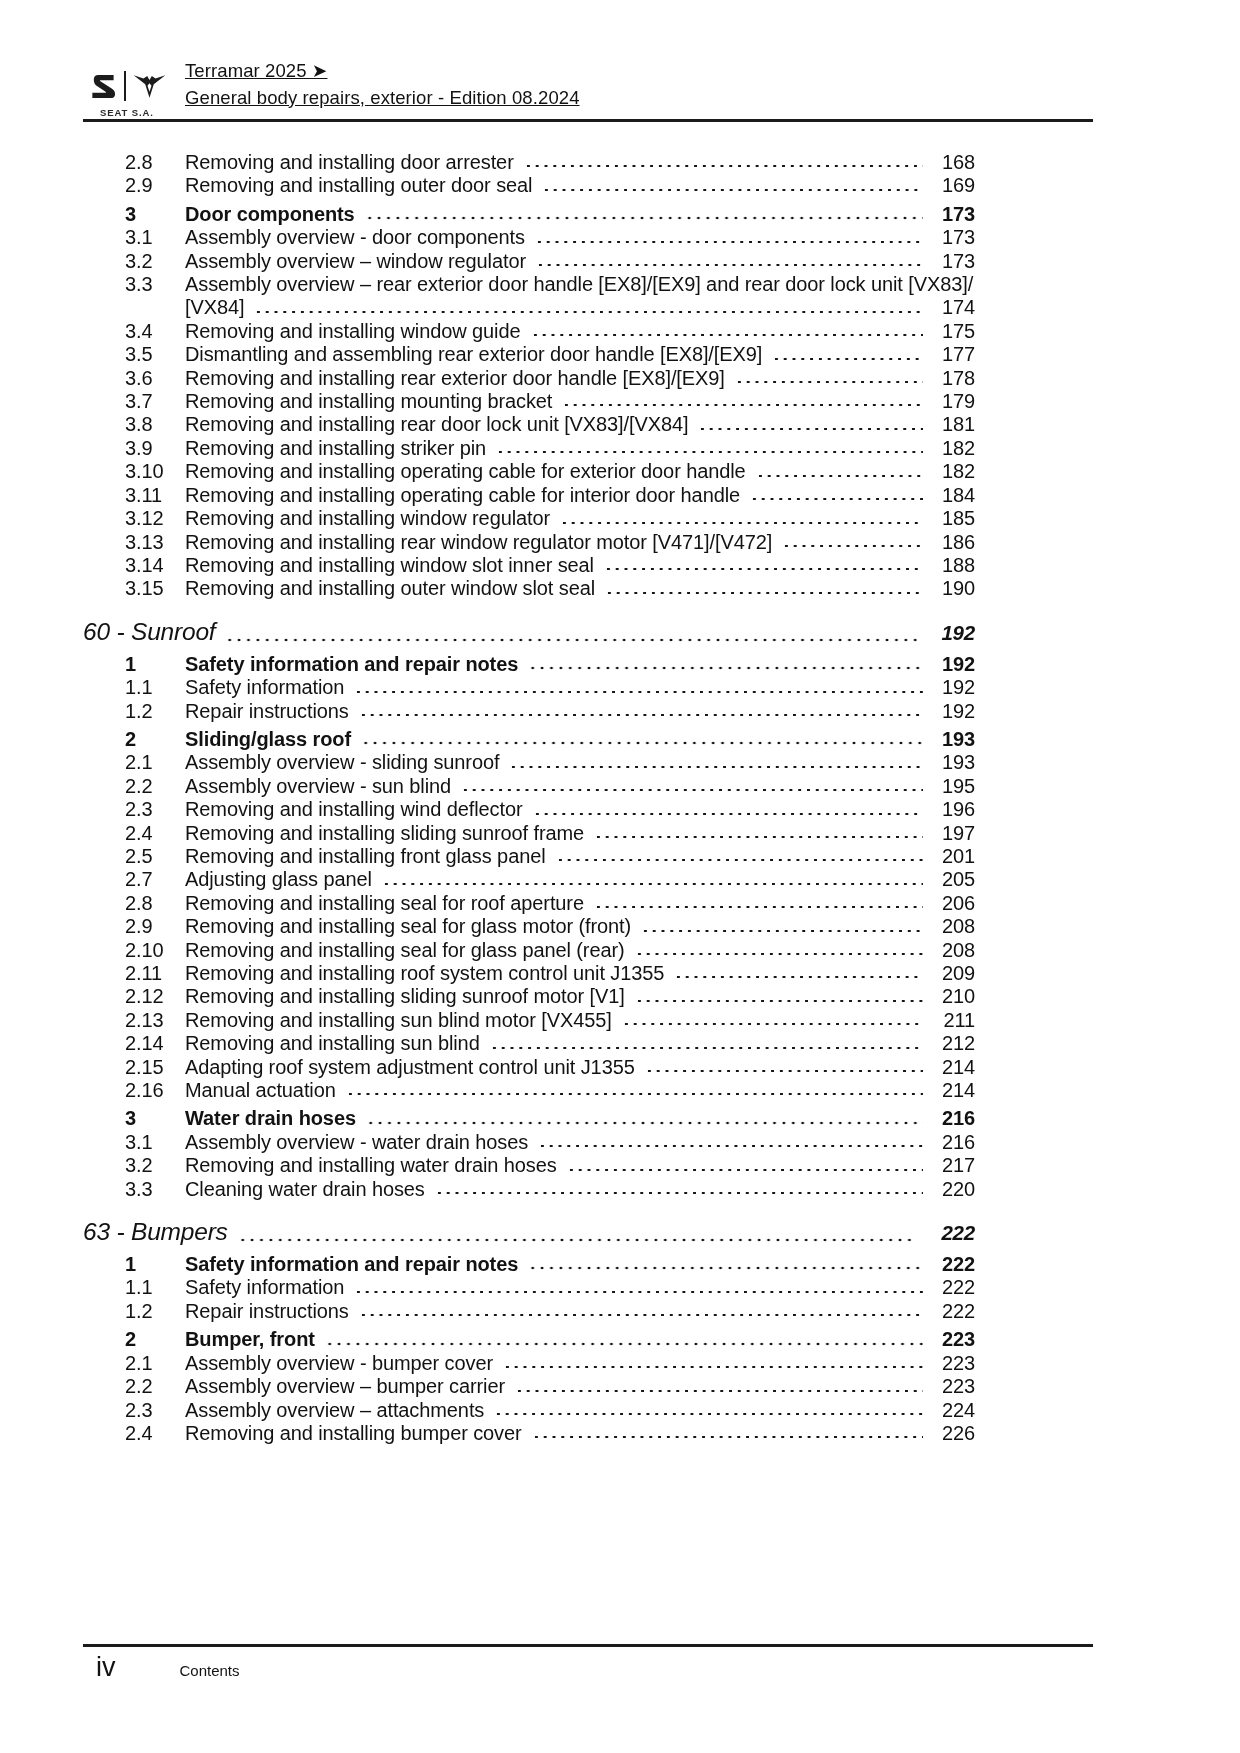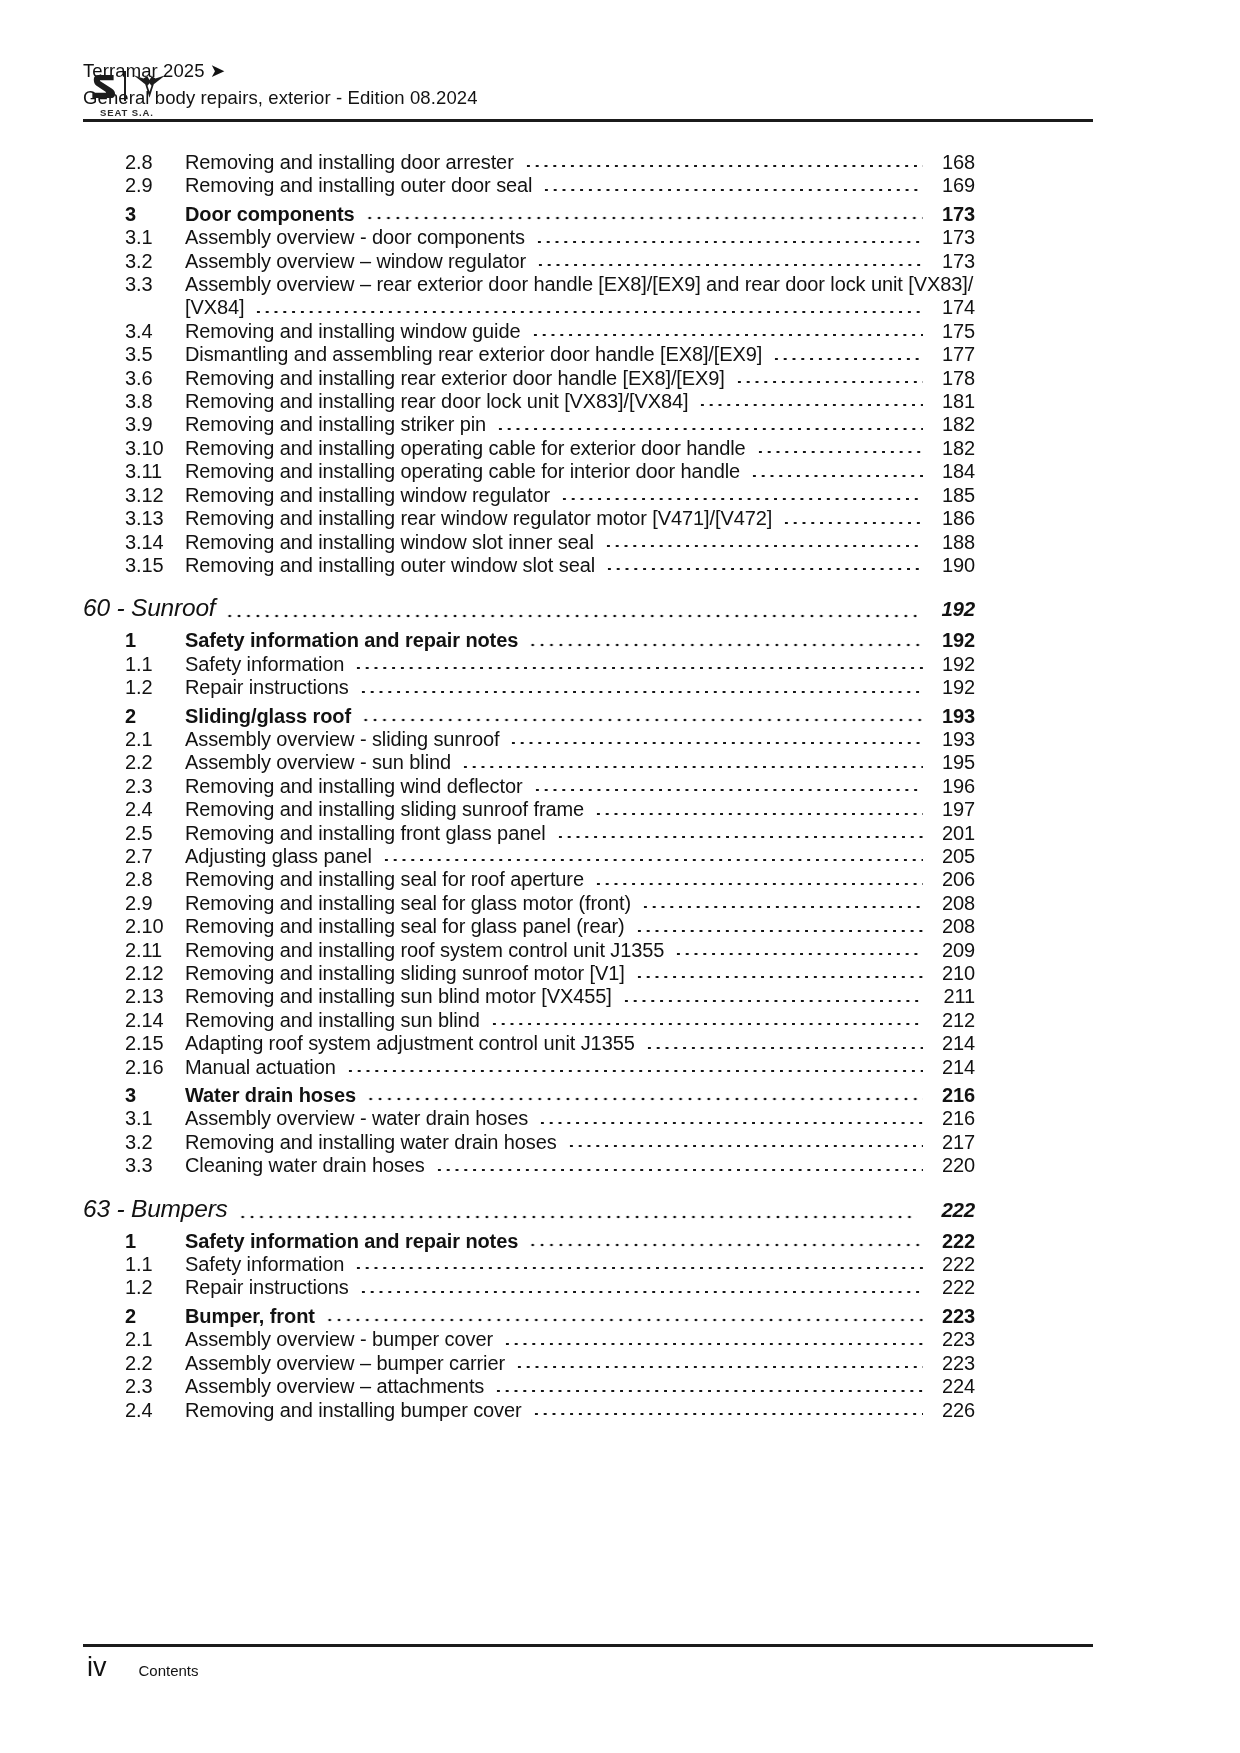--- a/index.html
+++ b/index.html
@@ -16,21 +16,21 @@
   }
 
   
   .page-header { position:absolute; left:83px; top:56px; width:1010px; }
   .brand { position:absolute; left:0; top:12px; width:88px; text-align:center; }
   .logos { display:flex; align-items:center; justify-content:center; gap:7px; height:36px; }
   .seat-logo svg { width:29px; height:29px; display:block; fill:#1c1c1c; }
   .logo-divider { width:2px; height:30px; background:#1c1c1c; }
   .cupra-logo svg { width:33px; height:27px; display:block; fill:#1c1c1c; }
   .brand-name { font-size:9.5px; font-weight:bold; letter-spacing:0.9px; color:#2b2b2b; margin-top:3px; }
-  .titles { padding-top:2px; }
+  .titles { margin-left:102px; padding-top:2px;text-decoration:underline; }
   .title-line { font-size:18.5px; line-height:26.5px; letter-spacing:0.1px; }
   .header-rule { position:absolute; left:83px; top:119px; width:1010px; height:3px; background:#1b1b1b; }
 
   
   .toc { position:absolute; left:83px; top:151px; width:892px; }
   .toc-row { display:flex; align-items:flex-start; font-size:20px; line-height:23.4px; letter-spacing:-0.1px; }
   .toc-row.bold { font-weight:bold; margin-top:5px; }
   .num-col { flex:0 0 60px; margin-left:42px; }
   .title-col { white-space:nowrap; }
   .dots { flex:1 1 auto; align-self:stretch; margin-left:8px; margin-right:6px;
@@ -40,21 +40,21 @@
   .bold .dots, .chapter-row .dots {
     background-image:radial-gradient(circle, #101010 1.3px, rgba(0,0,0,0) 1.6px);
     background-size:9.4px 8px; }
   .page-col { flex:0 0 46px; text-align:right; }
   .chapter-row { display:flex; align-items:baseline; margin-top:15px; margin-bottom:5px;
     font-size:24.5px; line-height:31px; letter-spacing:-0.2px;font-style:italic; }
   .chapter-row .page-col { flex:0 0 52px; font-size:20.5px; font-weight:bold; }
 
   
   .footer-rule { position:absolute; left:83px; top:1644px; width:1010px; height:3px; background:#1b1b1b; }
-  .page-footer { position:absolute; left:87px; top:1652px; display:flex; align-items:baseline; }
+  .page-footer { position:absolute; left:96px; top:1652px; display:flex; align-items:baseline;gap:32px; }
   .footer-page-num { font-size:27px; line-height:30px; }
   .footer-label { font-size:15px; margin-left:32px; }
 </style>
 </head>
 <body>
 
 <div class="page">
 
   <header class="page-header">
     <div class="brand">
@@ -133,20 +133,26 @@
         <span class="dots"></span>
         <span class="page-col">177</span>
       </div>
       <div class="toc-row">
         <span class="num-col">3.6</span>
         <span class="title-col">Removing and installing rear exterior door handle [EX8]/[EX9]</span>
         <span class="dots"></span>
         <span class="page-col">178</span>
       </div>
       <div class="toc-row">
+        <span class="num-col">3.7</span>
+        <span class="title-col">Removing and installing mounting bracket</span>
+        <span class="dots"></span>
+        <span class="page-col">179</span>
+      </div>
+      <div class="toc-row">
         <span class="num-col">3.8</span>
         <span class="title-col">Removing and installing rear door lock unit [VX83]/[VX84]</span>
         <span class="dots"></span>
         <span class="page-col">181</span>
       </div>
       <div class="toc-row">
         <span class="num-col">3.9</span>
         <span class="title-col">Removing and installing striker pin</span>
         <span class="dots"></span>
         <span class="page-col">182</span>

